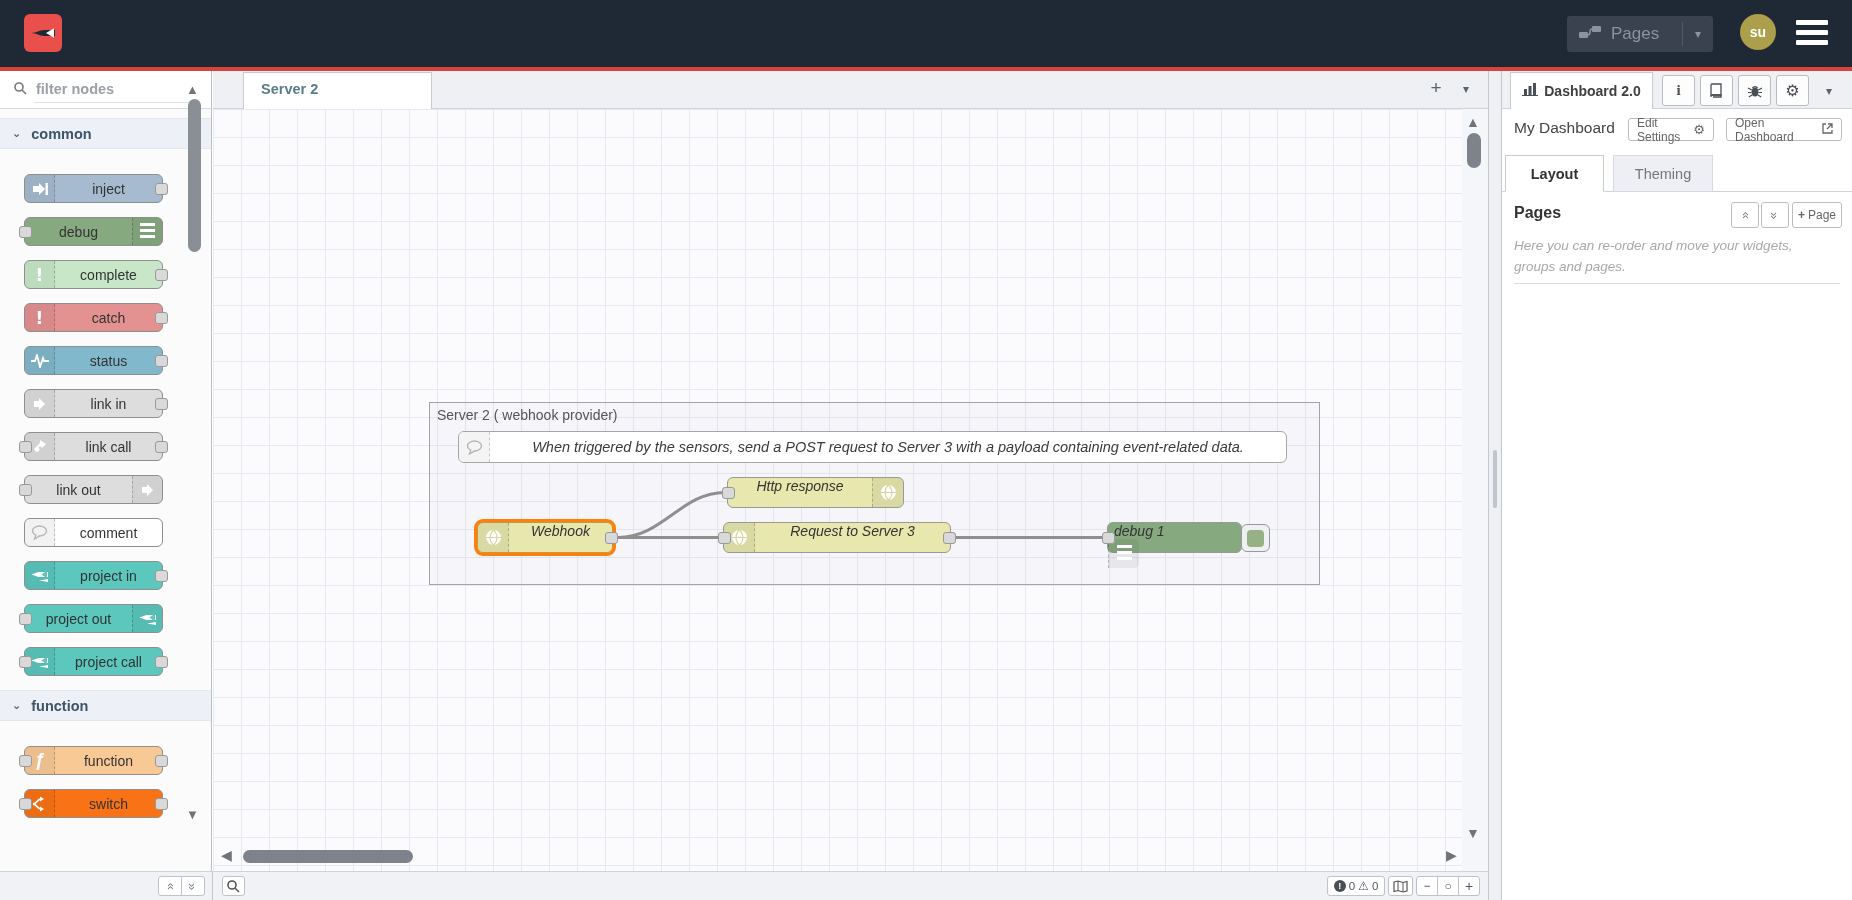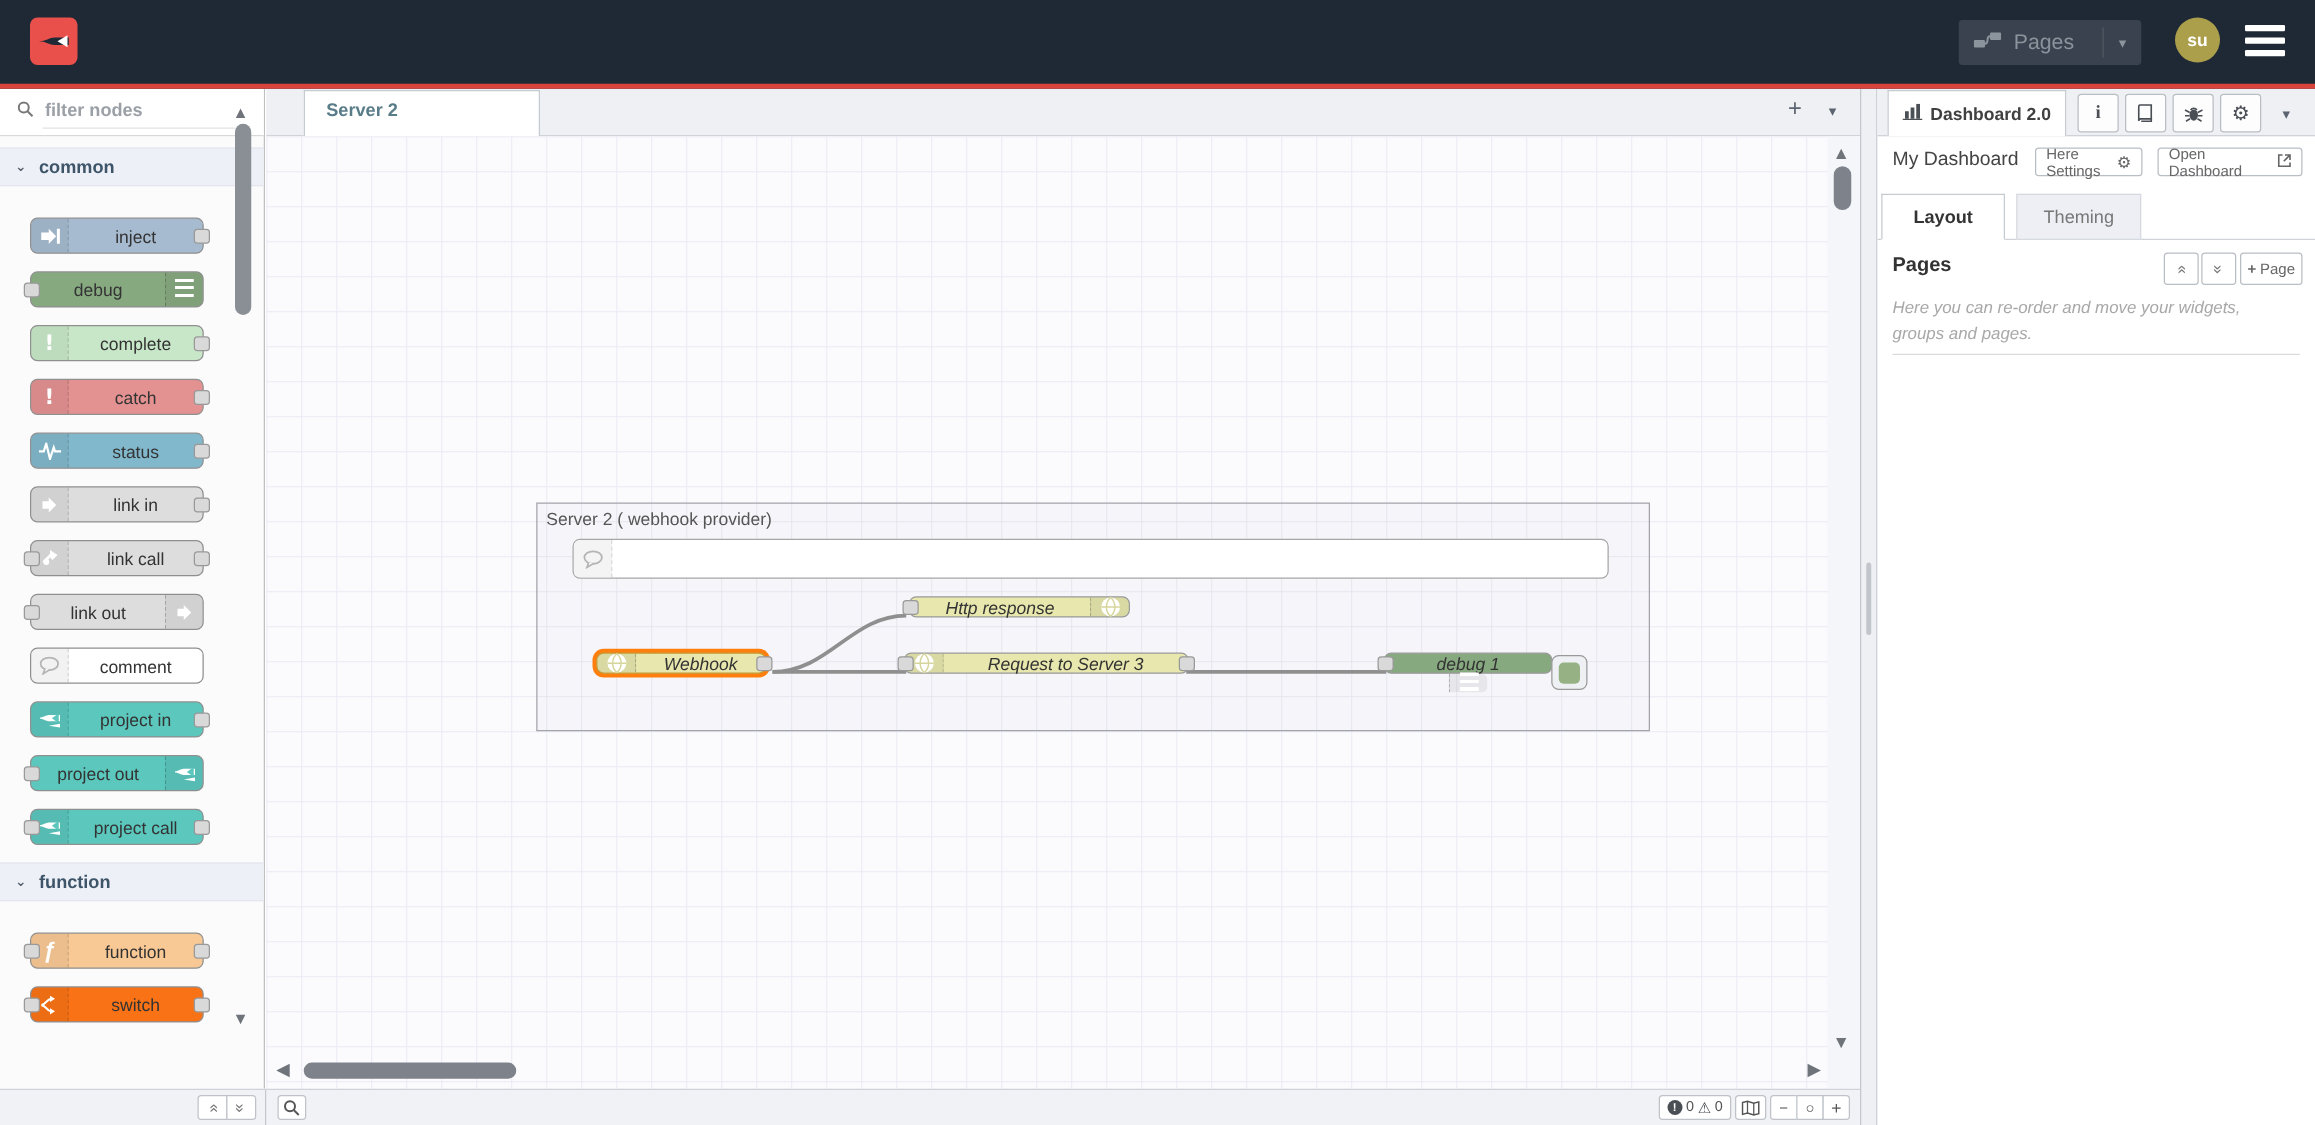--- a/index.html
+++ b/index.html
@@ -73,22 +73,22 @@
           background-color:#fbfbfe;
           background-image:linear-gradient(#e9e9f3 1px,transparent 1px),
                            linear-gradient(90deg,#e9e9f3 1px,transparent 1px);
           background-size:28px 28px;overflow:hidden;}
   #sb-strip{position:absolute;right:0;top:0;width:26px;height:762px;background:#f5f6f9;}
 
   #flow-group{position:absolute;left:216px;top:293px;width:889px;height:181px;
               border:1px solid #a3a3ab;background:rgba(130,130,155,0.04);}
   #flow-group .group-label{position:absolute;left:7px;top:4px;font-size:14px;color:#555;}
 
-  .fnode{position:absolute;height:17px;border:1px solid #999;border-radius:6px;box-sizing:border-box;
-         display:flex;align-items:center;cursor:move;}
+  .fnode{position:absolute;height:31px;border:1px solid #999;border-radius:6px;box-sizing:border-box;
+         display:flex;align-items:flex-start;cursor:move;}
   .fnode .nicon{width:30px;height:100%;flex:none;display:flex;align-items:center;justify-content:center;
          background:rgba(0,0,0,0.06);}
   .fnode .nicon.ileft{border-right:1px dashed rgba(0,0,0,0.22);border-radius:5px 0 0 5px;}
   .fnode .nicon.iright{border-left:1px dashed rgba(0,0,0,0.22);border-radius:0 5px 5px 0;}
   .fnode .nlabel{flex:1;text-align:center;font-size:14px;font-style:italic;color:#333;padding:0 6px;}
   .fnode.selected{box-shadow:0 0 0 3px #ff7f0e;border-color:#c49a37;}
 
   #comment-node{position:absolute;left:245px;top:322px;width:829px;height:32px;background:#fff;
         border:1px solid #a6a6a6;border-radius:6px;box-sizing:border-box;display:flex;align-items:center;}
   #comment-node .nicon{width:30px;height:100%;flex:none;display:flex;align-items:center;justify-content:center;
@@ -407,20 +407,21 @@
     <path d="M736,428.5 L896,428.5" stroke="#8f8f8f" stroke-width="3" fill="none"></path>
   </svg>
 
   <div id="comment-node">
     <div class="nicon">
       <svg width="17" height="15" viewBox="0 0 17 15">
           <ellipse cx="8.5" cy="6" rx="7" ry="5" stroke="#b5b5b5" stroke-width="1.4" fill="none"></ellipse>
           <path d="M5,10 L3.5,14 L9,10.6" stroke="#b5b5b5" stroke-width="1.4" fill="#fff"></path>
         </svg>
     </div>
+    <div class="ctext">When triggered by the sensors, send a POST request to Server 3 with a payload containing event-related data.</div>
   </div>
 
   <div class="fnode" id="node-http-response">
     <div class="nlabel">Http response</div>
     <div class="nicon iright">
       <svg width="17" height="17" viewBox="0 0 17 17">
           <circle cx="8.5" cy="8.5" r="7.5" fill="#fff"></circle>
           <path d="M8.5,1 C4,5 4,12 8.5,16 M8.5,1 C13,5 13,12 8.5,16 M1,8.5 H16" stroke="#d6d69c" stroke-width="1.2" fill="none"></path>
         </svg>
     </div>
@@ -504,21 +505,21 @@
     </div>
     <div class="sb-iconbtn" style="left:274px;">
         <span style="font-size:16px;">⚙</span>
       </div>
     <span id="sb-caret">▾</span>
   </div>
 
   <div id="panel-header">
     <div id="panel-title">My Dashboard</div>
     <div class="small-btn" id="btn-edit-settings">
-      <span>Here Settings</span>
+      <span>Edit Settings</span>
       <span style="font-size:13px;">⚙</span>
     </div>
     <div class="small-btn" id="btn-open-dashboard">
       <span>Open Dashboard</span>
       <span>
         <svg width="11" height="11" viewBox="0 0 11 11">
             <path d="M4,1 H1 V10 H10 V7" stroke="#666" stroke-width="1.3" fill="none"></path>
             <path d="M6,1 H10 V5 M10,1 L5,6" stroke="#666" stroke-width="1.3" fill="none"></path>
           </svg>
       </span>

